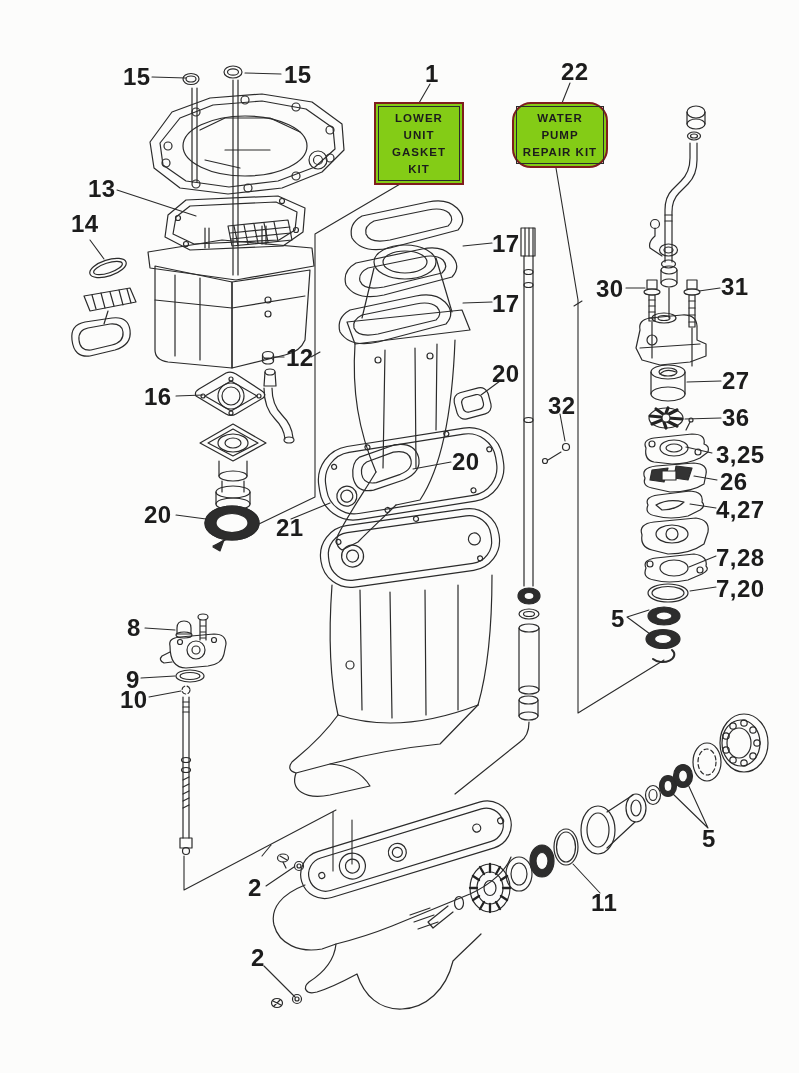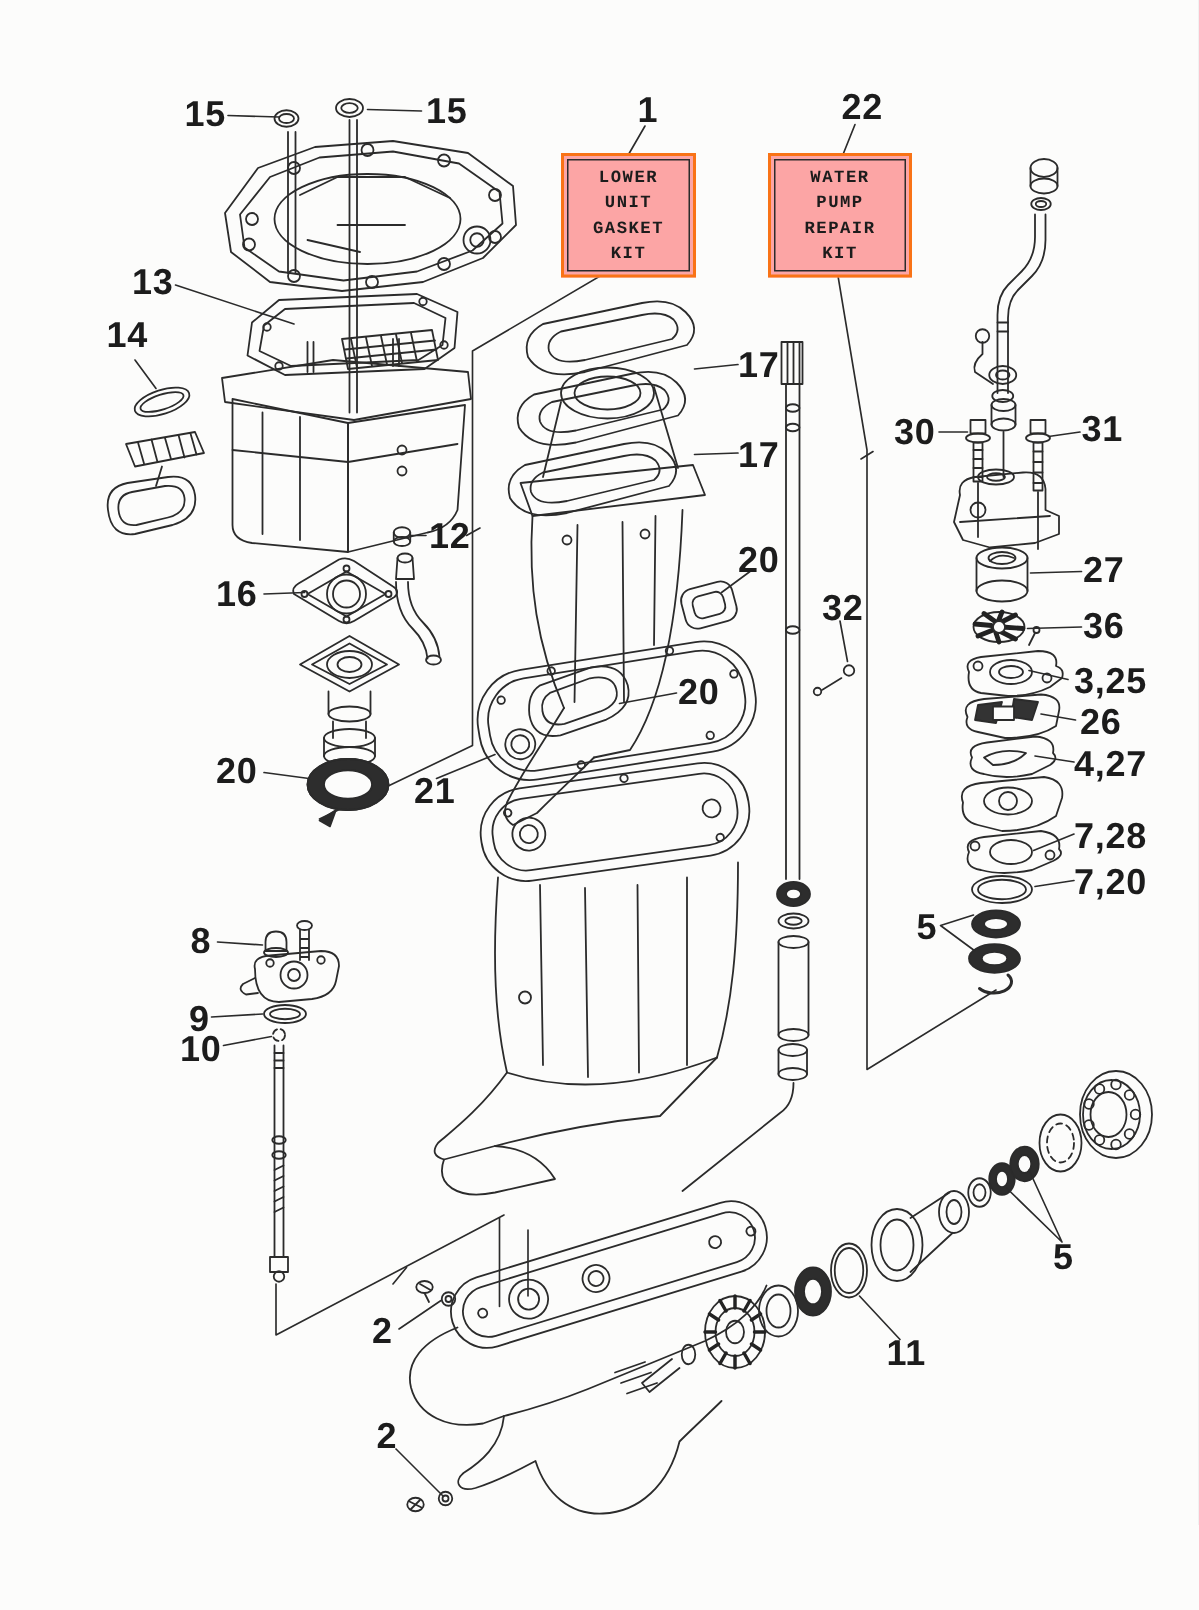--- a/index.html
+++ b/index.html
@@ -1,21 +1,21 @@
 <!DOCTYPE html>
 <html><head>
 <meta charset="utf-8">
 <style>
   html,body{margin:0;padding:0;background:#e9e9e9;}
   .page{position:relative;width:799px;height:1073px;background:#fcfcfb;
         font-family:"Liberation Sans",sans-serif;overflow:hidden;margin:0 auto;}
   .art{position:absolute;left:0;top:0;}
   .co{position:absolute;font-weight:bold;font-size:24px;line-height:20px;
       color:#1c1c1c;letter-spacing:.5px;white-space:nowrap;}
-  .kitbox{position:absolute;border:2px solid #f97316;background:#fca5a5;padding:2px;font-family:Liberation Mono, monospace;}
+  .kitbox{position:absolute;border:2px solid #7f1d1d;background:#84cc16;padding:2px;}
   .kitbox-inner{border:1px solid #2b2b2b;padding:3px 5px 2px 5px;text-align:center;
       font-weight:bold;font-size:11.5px;line-height:17px;letter-spacing:1px;color:#1c1c1c;}
 </style>
 </head>
 <body>
 
 <div class="page">
 
 <svg class="art" width="799" height="1073" viewBox="0 0 799 1073" fill="none" stroke="#2b2b2b" stroke-width="1.2" stroke-linecap="round" stroke-linejoin="round">
 
@@ -469,21 +469,21 @@
     <path d="M264,966 L295,997"></path>
   </g>
 </svg>
 
 <div class="kitbox" style="left:374px;top:102px;width:82px;">
   <div class="kitbox-inner">
     <div>LOWER UNIT</div>
     <div>GASKET KIT</div>
   </div>
 </div>
-<div class="kitbox" style="left:512px;top:102px;width:88px;">
+<div class="kitbox" style="left:512px;top:102px;width:88px;border-radius:19px;">
   <div class="kitbox-inner">
     <div>WATER PUMP</div>
     <div>REPAIR KIT</div>
   </div>
 </div>
 
 <div class="co" style="left:123px;top:67px">15</div>
 <div class="co" style="left:284px;top:65px">15</div>
 <div class="co" style="left:425px;top:64px">1</div>
 <div class="co" style="left:561px;top:62px">22</div>

